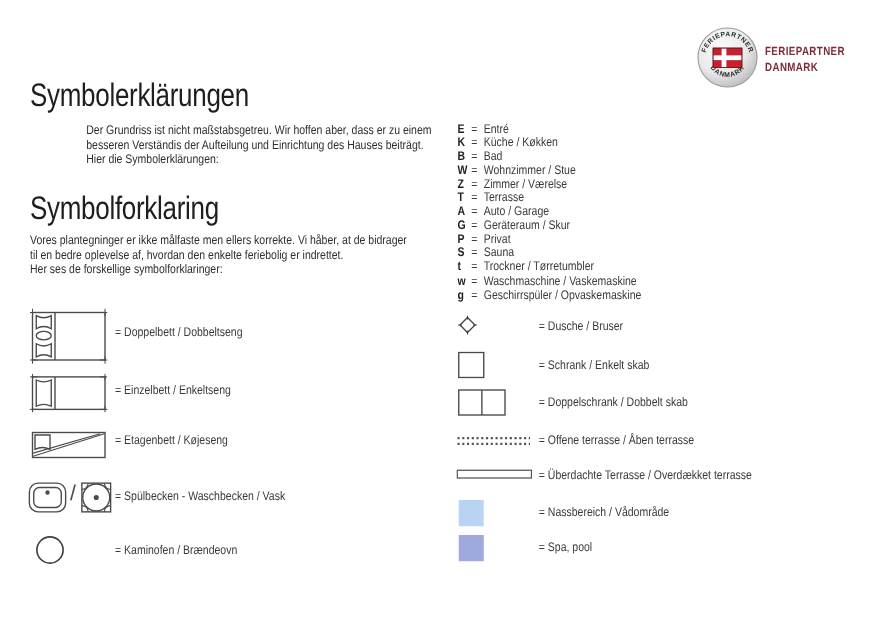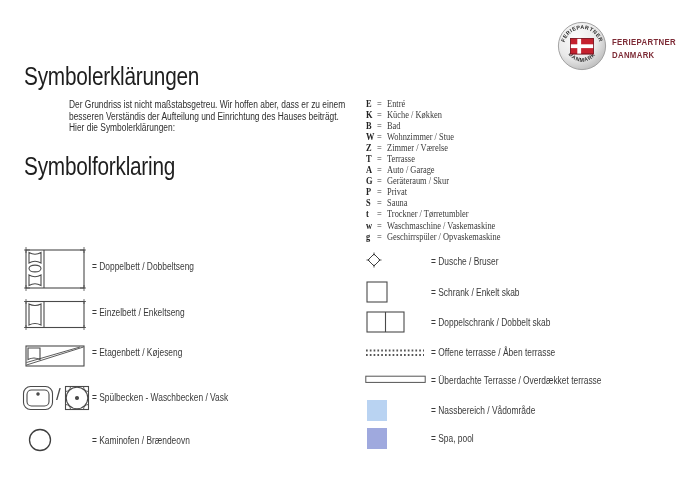--- a/index.html
+++ b/index.html
@@ -14,21 +14,21 @@
     transform:scaleX(0.8);transform-origin:left top;white-space:nowrap;
   }
   .bodyline{
     font-size:10px;line-height:11.7px;color:#2e2e2e;white-space:nowrap;
     transform:scaleX(0.84);transform-origin:left top;
   }
   .symlabel{
     font-size:10px;color:#3a3a3a;white-space:nowrap;
     transform:scaleX(0.84);transform-origin:left top;
   }
-  .legend{left:366px;top:98px;font-family:Liberation Serif, serif;}
+  .legend{left:366px;top:98px;}
   .lrow{
     line-height:11.05px;font-size:10px;white-space:nowrap;
     transform:scaleX(0.84);transform-origin:left top;color:#3a3a3a;
   }
   .lrow .ltr{display:inline-block;width:13px;font-weight:700;color:#222;}
   .lrow .leq{display:inline-block;width:12px;color:#3a3a3a;}
   .slash{font-size:17px;color:#4a4a4a;font-weight:400;}
   .swatch{width:20px;height:21px;}
   .wordmark{
     font-size:9.5px;font-weight:700;letter-spacing:0.4px;line-height:12.5px;
@@ -73,20 +73,25 @@
   </div>
 
   <div class="abs h1" style="left:24px;top:61px;">Symbolerklärungen</div>
   <div class="abs" style="left:24px;top:99px;margin-left:45px;">
     <div class="bodyline">Der Grundriss ist nicht maßstabsgetreu. Wir hoffen aber, dass er zu einem</div>
     <div class="bodyline">besseren Verständis der Aufteilung und Einrichtung des Hauses beiträgt.</div>
     <div class="bodyline">Hier die Symbolerklärungen:</div>
   </div>
 
   <div class="abs h1" style="left:24px;top:151px;">Symbolforklaring</div>
+  <div class="abs" style="left:24px;top:187px;">
+    <div class="bodyline">Vores plantegninger er ikke målfaste men ellers korrekte. Vi håber, at de bidrager</div>
+    <div class="bodyline">til en bedre oplevelse af, hvordan den enkelte feriebolig er indrettet.</div>
+    <div class="bodyline">Her ses de forskellige symbolforklaringer:</div>
+  </div>
 
   <div class="abs legend">
     <div class="lrow"><span class="ltr">E</span><span class="leq">=</span><span>Entré</span></div>
     <div class="lrow"><span class="ltr">K</span><span class="leq">=</span><span>Küche / Køkken</span></div>
     <div class="lrow"><span class="ltr">B</span><span class="leq">=</span><span>Bad</span></div>
     <div class="lrow"><span class="ltr">W</span><span class="leq">=</span><span>Wohnzimmer / Stue</span></div>
     <div class="lrow"><span class="ltr">Z</span><span class="leq">=</span><span>Zimmer / Værelse</span></div>
     <div class="lrow"><span class="ltr">T</span><span class="leq">=</span><span>Terrasse</span></div>
     <div class="lrow"><span class="ltr">A</span><span class="leq">=</span><span>Auto / Garage</span></div>
     <div class="lrow"><span class="ltr">G</span><span class="leq">=</span><span>Geräteraum / Skur</span></div>

